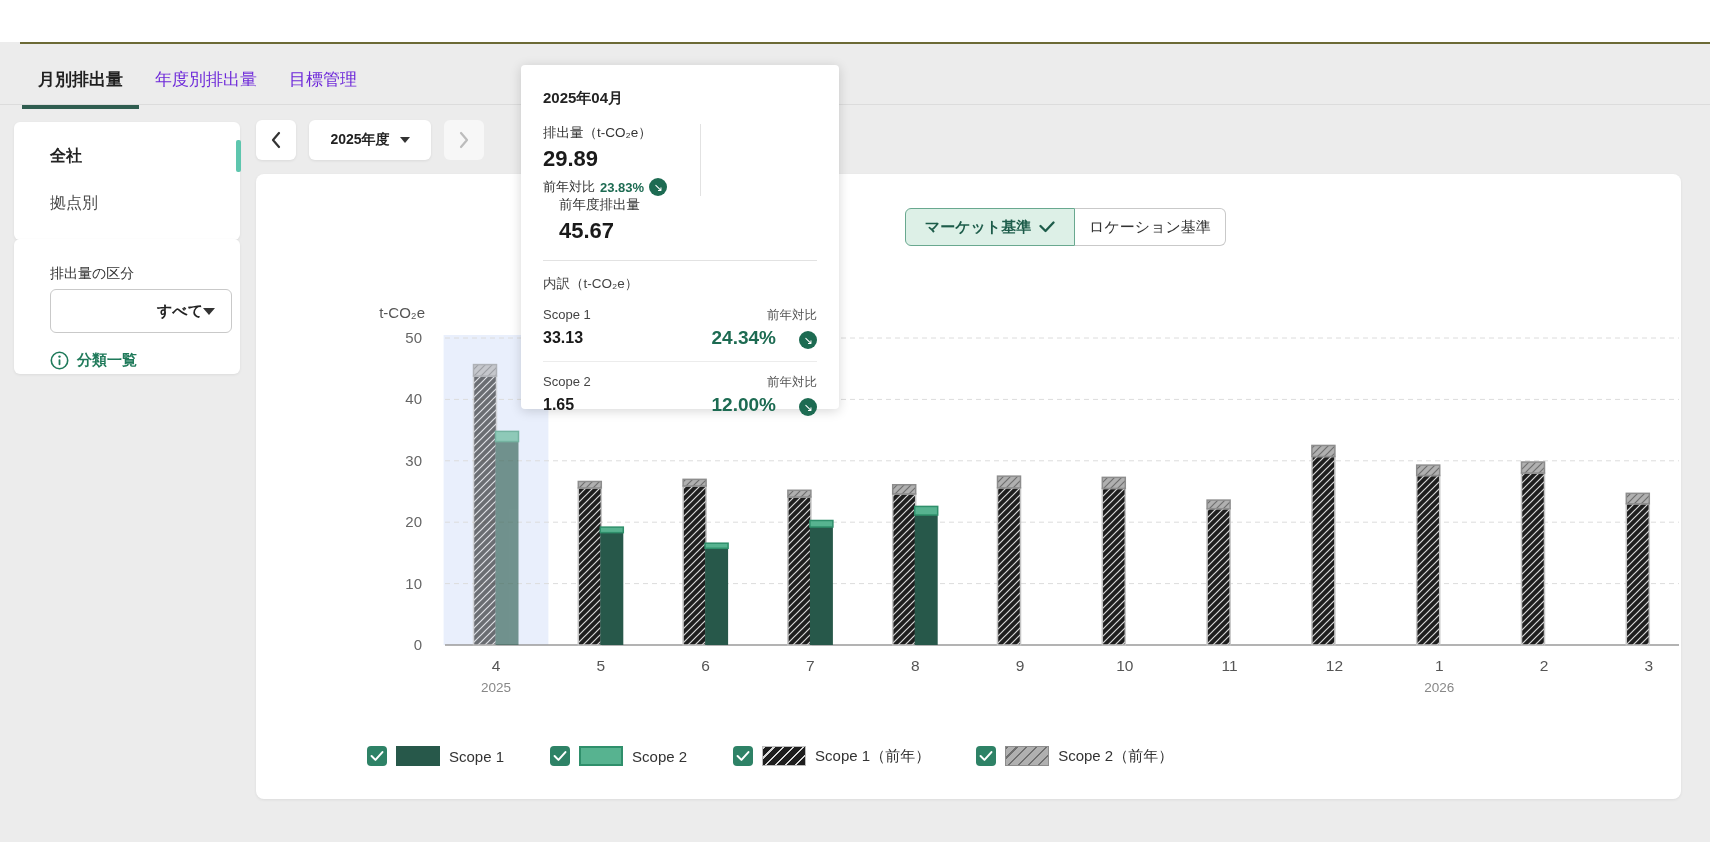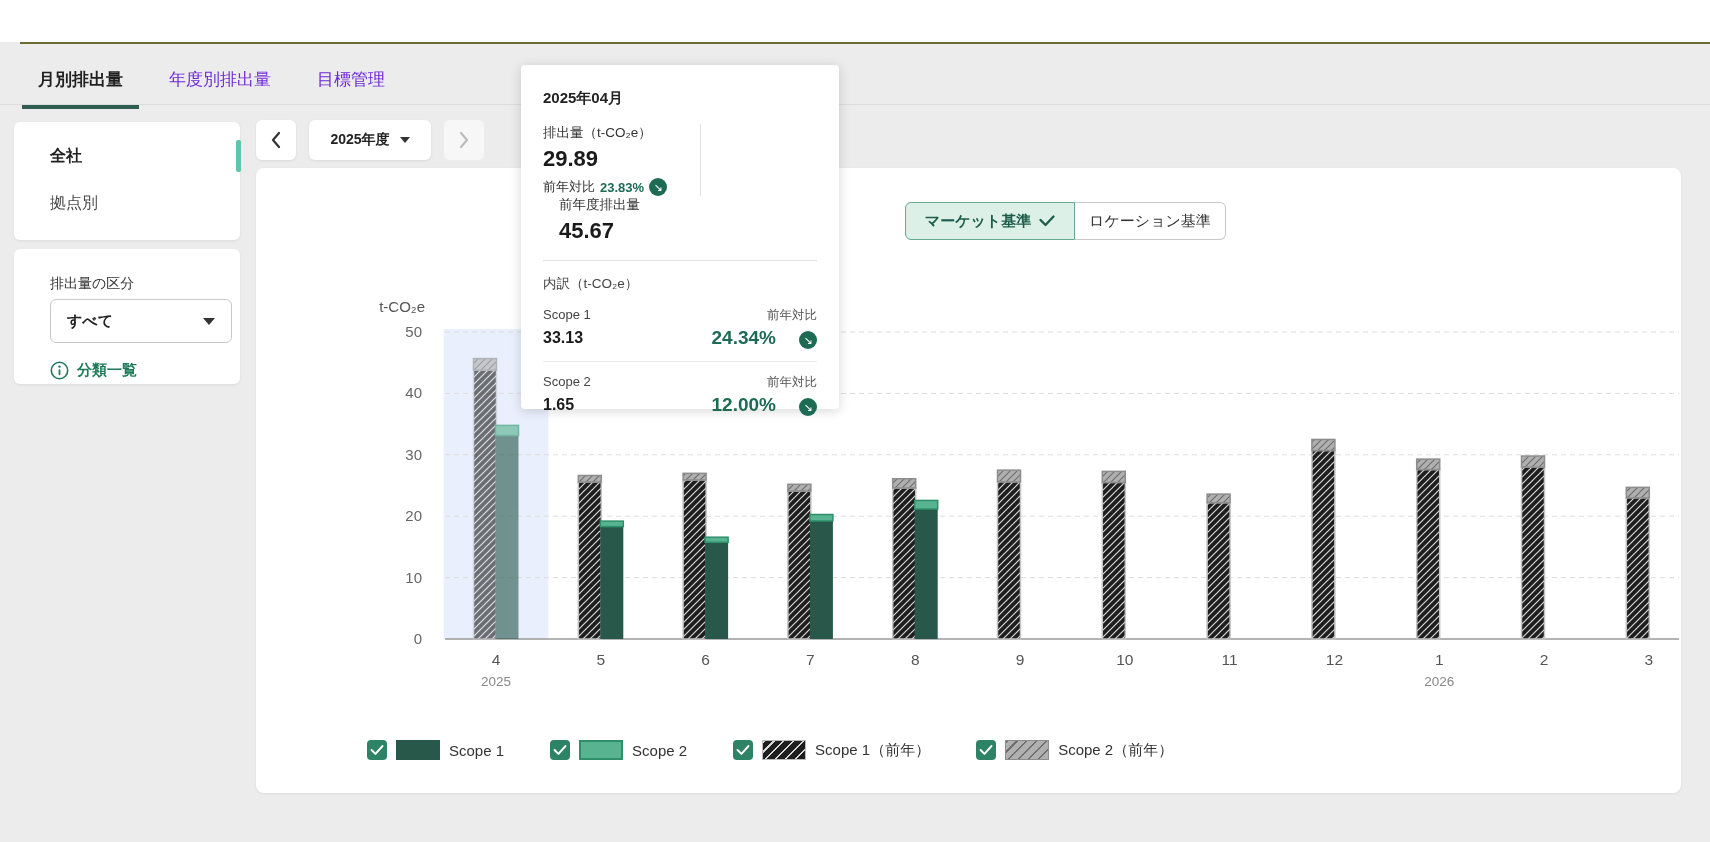--- a/index.html
+++ b/index.html
@@ -4,31 +4,31 @@
 <style>
   * { margin:0; padding:0; box-sizing:border-box; }
   body { font-family:"Liberation Sans","DejaVu Sans",sans-serif; background:#fff; }
   #app { position:relative; width:1710px; height:842px; background:#ececec; overflow:hidden; }
 
   
   .top-strip { position:absolute; left:0; top:0; width:1710px; height:42px; background:#ffffff; }
   .top-line { position:absolute; left:20px; top:42px; width:1690px; height:2px; background:#6c6a35; }
 
   
-  .tabs { position:absolute; left:22px; top:60px; display:flex; gap:14px; }
+  .tabs { position:absolute; left:22px; top:60px; display:flex; }
   .tab { padding:8px 16px 16px 16px; font-size:17px; color:#6d28d9; cursor:pointer; position:relative; }
   .tab.active { color:#1f1f1f; font-weight:700; }
   .tab.active::after { content:""; position:absolute; left:0; right:0; bottom:-2px; height:5px; background:#2f5d50; }
   .tab-track { position:absolute; left:0; top:104px; width:1710px; height:1px; background:#dcdcdc; }
 
   
   .card { position:absolute; background:#fff; border-radius:6px; box-shadow:0 1px 3px rgba(0,0,0,.07); }
   .side-card1 { left:14px; top:122px; width:226px; height:118px; }
-  .side-card2 { left:14px; top:249px; width:226px; height:135px; }
-  .chart-card { left:256px; top:168px; width:1425px; height:625px; border-radius:8px; }
+  .side-card2 { left:14px; top:239px; width:226px; height:135px;text-align:right; }
+  .chart-card { left:256px; top:174px; width:1425px; height:625px; border-radius:8px; }
 
   .side-item { position:relative; margin:0 0 0 36px; cursor:pointer; }
   .side-item.first { padding-top:24px; }
   .side-item-label { font-size:16px; color:#4b4b4b; }
   .side-item.active .side-item-label { font-weight:700; color:#222; }
   .teal-bar { position:absolute; left:186px; top:18px; width:5px; height:32px; background:#5ec6ae; border-radius:2px; }
   .side-item2 { margin-top:26px; }
 
   .filter-label { position:absolute; left:36px; top:26px; font-size:14px; color:#333; }
   .dropdown { position:absolute; left:36px; top:50px; width:182px; height:44px; border:1px solid #c9c9c9;

